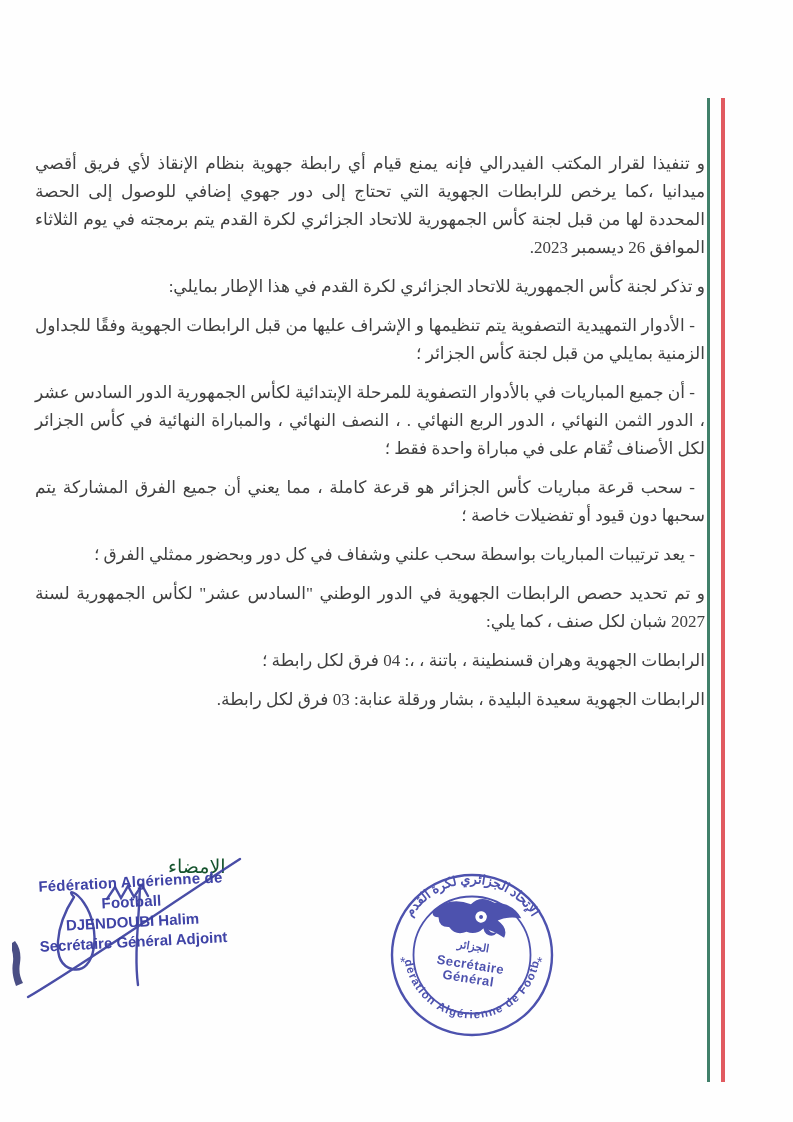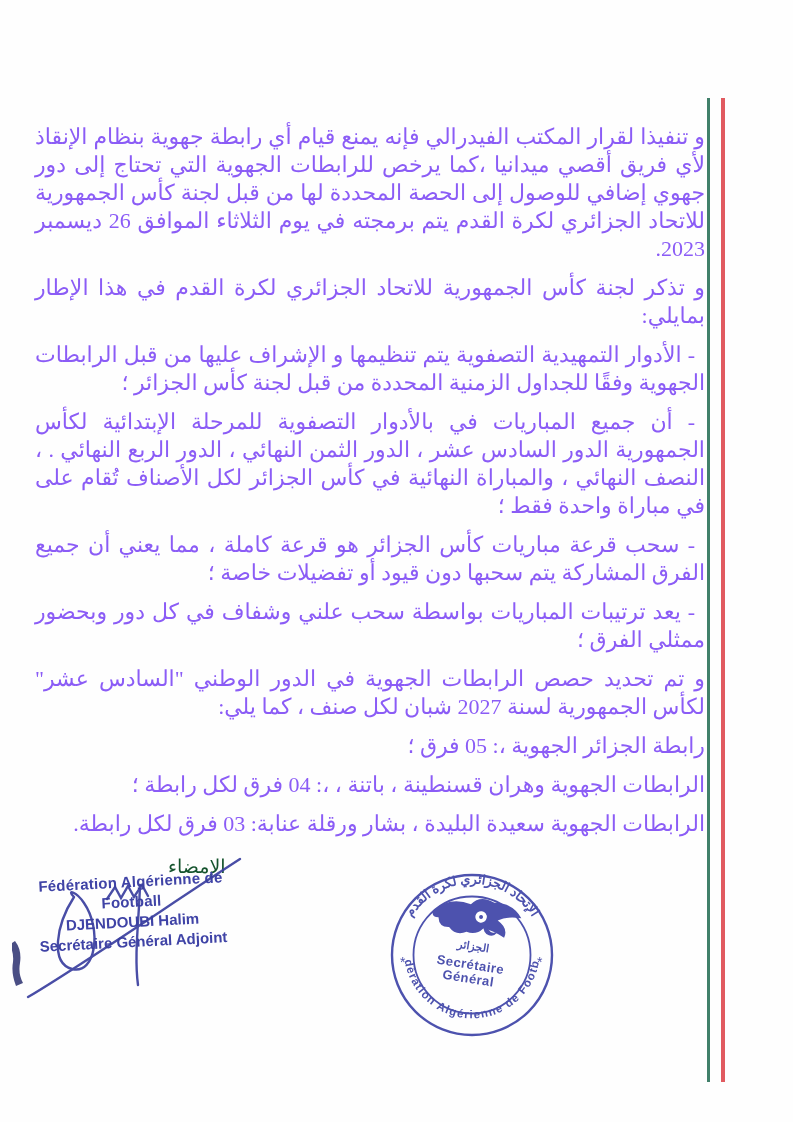--- a/index.html
+++ b/index.html
@@ -12,25 +12,25 @@
     font-family:"Liberation Serif", serif;
   }
   
   .stripe{position:absolute;top:98px;height:984px;}
   .stripe.green{left:707px;width:3px;background:#41806a;}
   .stripe.red{left:721px;width:4px;background:#e15a60;}
 
   
   .content{
     position:absolute;
-    top:123px;left:35px;width:670px;
+    top:150px;left:35px;width:670px;
     direction:rtl;
     text-align:justify;
-    color:#8b5cf6;
-    font-size:22px;
+    color:#404040;
+    font-size:17px;
     line-height:28px;
   }
   .content p{margin:0 0 11px 0;}
   .content p.bullet{text-indent:10px;}
   .content p.quota{text-align:right;}
   .content p.closing{margin-top:6px;text-align:right;}
 
   
   .sig-label{
     position:absolute;left:168px;top:855px;
@@ -63,26 +63,25 @@
 <body>
 
 <div class="page">
 
   <div class="stripe green"></div>
   <div class="stripe red"></div>
 
   <div class="content">
     <p>و تنفيذا لقرار المكتب الفيدرالي فإنه يمنع قيام أي رابطة جهوية بنظام الإنقاذ لأي فريق أقصي ميدانيا ،كما يرخص للرابطات الجهوية التي تحتاج إلى دور جهوي إضافي للوصول إلى الحصة المحددة لها من قبل لجنة كأس الجمهورية للاتحاد الجزائري لكرة القدم يتم برمجته في يوم الثلاثاء الموافق 26 ديسمبر 2023.</p>
     <p>و تذكر لجنة كأس الجمهورية للاتحاد الجزائري لكرة القدم في هذا الإطار بمايلي:</p>
-    <p class="bullet">- الأدوار التمهيدية التصفوية يتم تنظيمها و الإشراف عليها من قبل الرابطات الجهوية   وفقًا للجداول الزمنية المحددة من قبل لجنة كأس الجزائر ؛</p>
+    <p class="bullet">- الأدوار التمهيدية التصفوية يتم تنظيمها و الإشراف عليها من قبل الرابطات الجهوية   وفقًا للجداول الزمنية بمايلي من قبل لجنة كأس الجزائر ؛</p>
     <p class="bullet">- أن جميع المباريات في بالأدوار التصفوية للمرحلة الإبتدائية لكأس الجمهورية  الدور السادس عشر ، الدور الثمن النهائي ، الدور الربع النهائي . ، النصف النهائي ، والمباراة النهائية في كأس الجزائر لكل الأصناف تُقام على في مباراة واحدة فقط ؛</p>
     <p class="bullet">- سحب قرعة مباريات كأس الجزائر هو قرعة كاملة ، مما يعني أن جميع الفرق المشاركة يتم سحبها دون قيود أو تفضيلات خاصة ؛</p>
     <p class="bullet">- يعد ترتيبات المباريات بواسطة سحب علني وشفاف في كل دور وبحضور ممثلي الفرق ؛</p>
     <p>و تم تحديد حصص الرابطات الجهوية في الدور الوطني "السادس عشر" لكأس الجمهورية لسنة 2027 شبان  لكل صنف ، كما يلي:</p>
-    <p class="quota">رابطة الجزائر الجهوية  ،: 05 فرق ؛</p>
     <p class="quota">الرابطات الجهوية   وهران قسنطينة ، باتنة ،  ،: 04 فرق  لكل رابطة ؛</p>
     <p class="quota">الرابطات الجهوية سعيدة البليدة ، بشار ورقلة عنابة: 03 فرق لكل رابطة.</p>
   </div>
 
   <div class="sig-label">الإمضاء</div>
 
   <div class="sig-stamp-text">
     <div class="org">Fédération Algérienne de Football</div>
     <div class="name">DJENDOUBI Halim</div>
     <div class="title">Secrétaire Général Adjoint</div>

